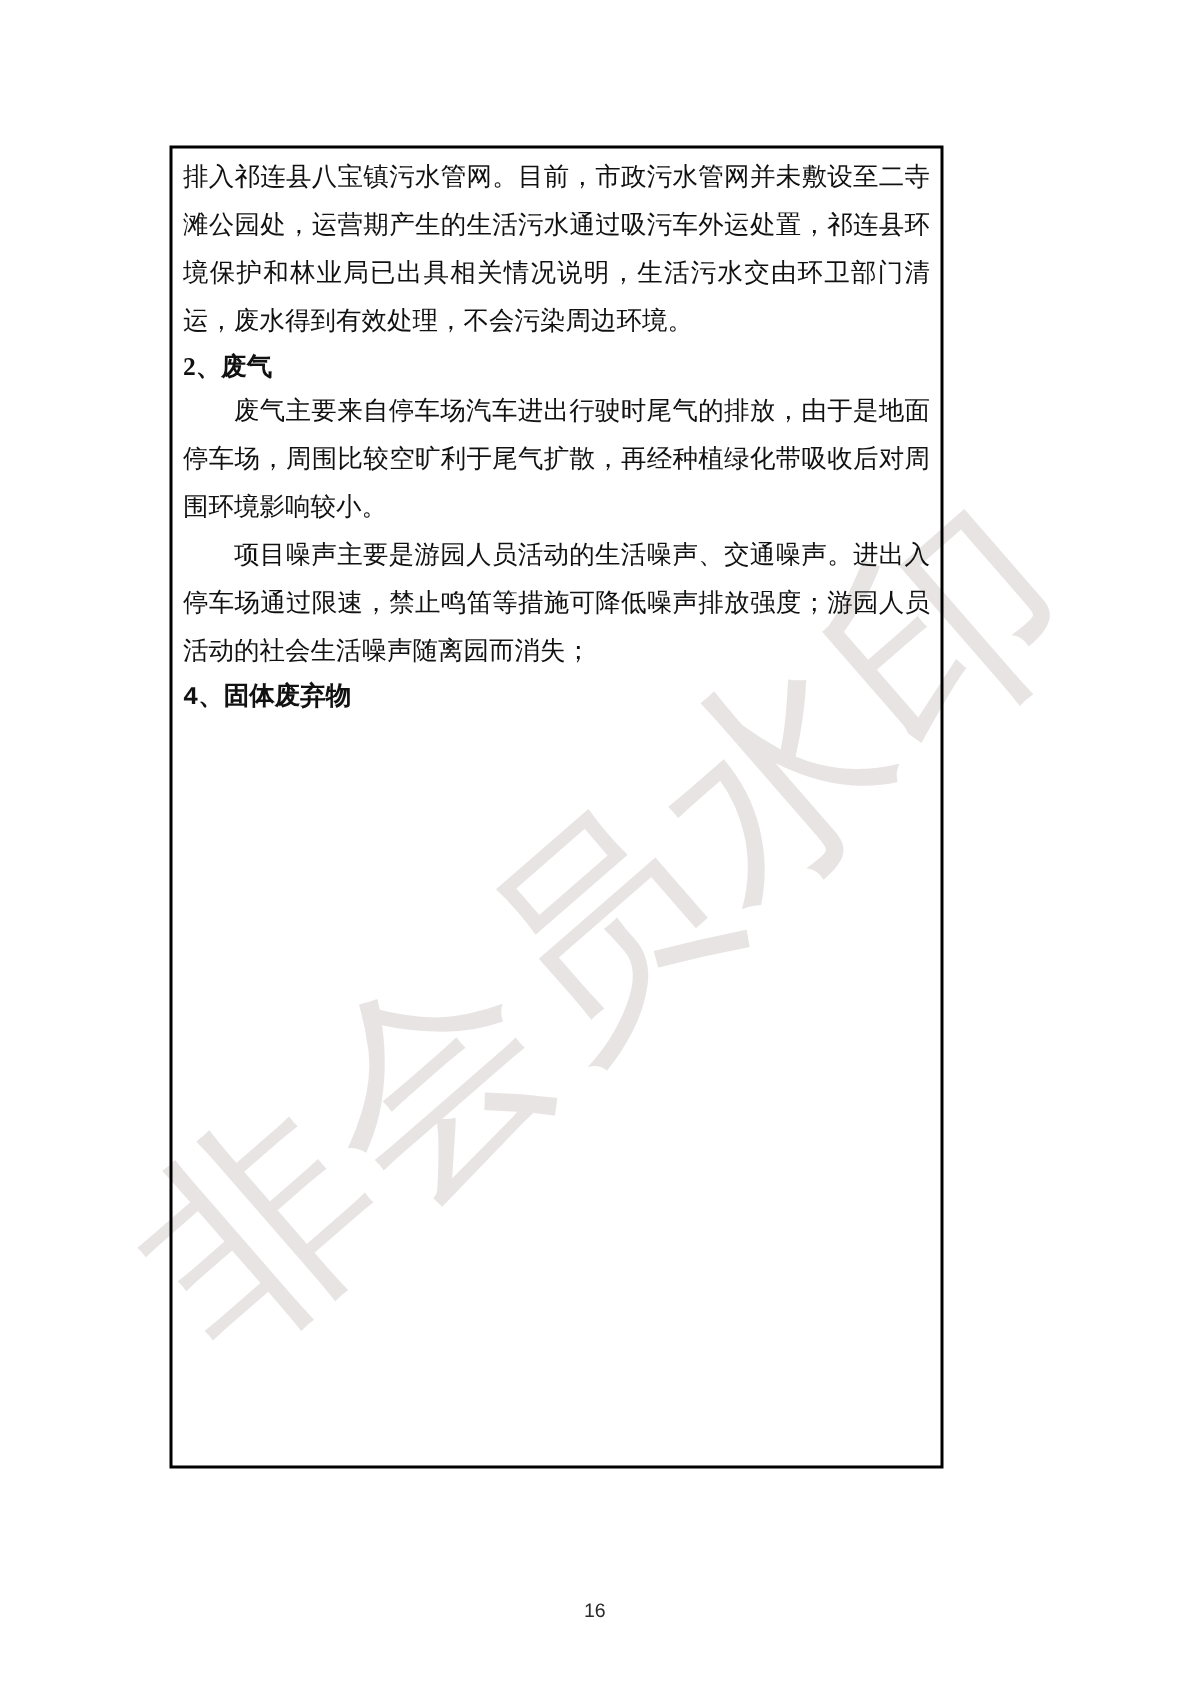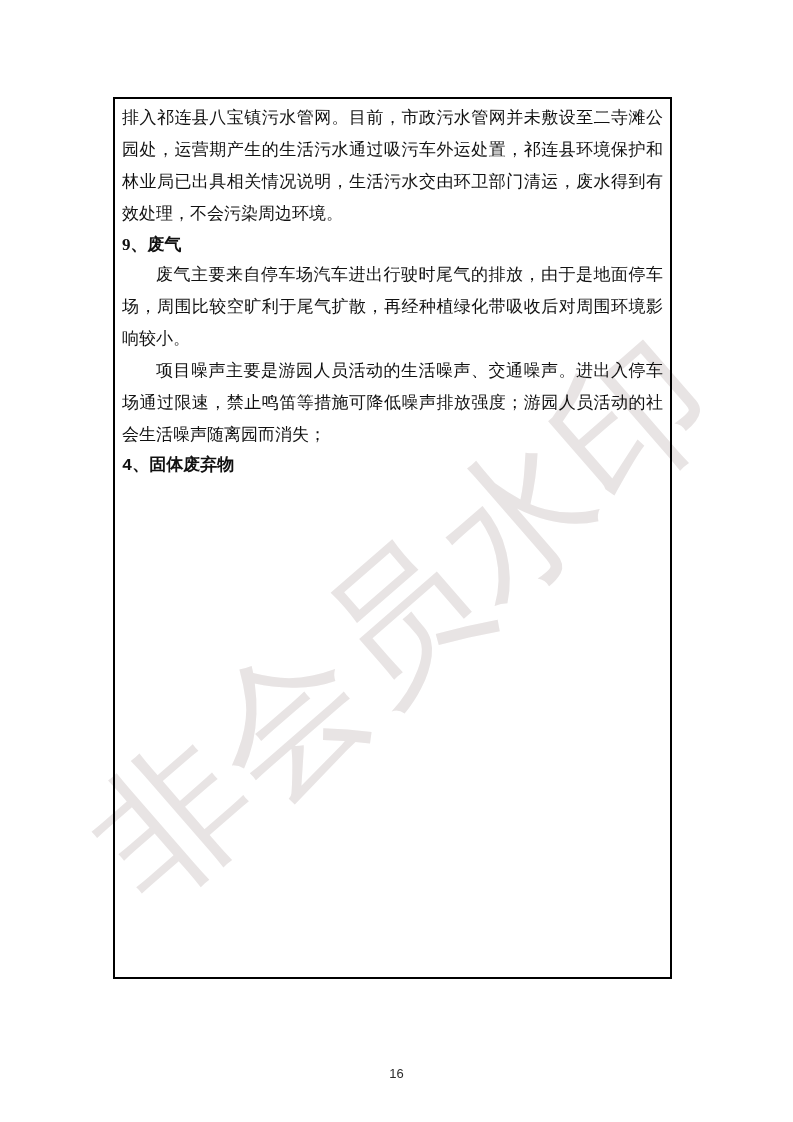--- a/index.html
+++ b/index.html
@@ -32,21 +32,21 @@
     color: #e8e4e4;
     white-space: nowrap;
     z-index: 0;
     user-select: none;
     font-family: "Liberation Sans", sans-serif;
   }
   .table-cell {
     position: absolute;
     left: 113px;
     top: 97px;
-    width: 559px;
+    width: 516px;
     height: 882px;
     border: 2px solid #000000;
     box-sizing: border-box;
     padding: 3px 7px 0 7px;
     z-index: 1;
     background: transparent;
   }
   .doc-text p, .doc-text h3 {
     margin: 0;
     padding: 0;
@@ -92,21 +92,21 @@
 
 <div class="sheet">
 
   <div class="watermark">非会员水印</div>
 
   <div class="table-cell">
     <div class="doc-text">
 
       <p>排入祁连县八宝镇污水管网。目前，市政污水管网并未敷设至二寺滩公园处，运营期产生的生活污水通过吸污车外运处置，祁连县环境保护和林业局已出具相关情况说明，生活污水交由环卫部门清运，废水得到有效处理，不会污染周边环境。</p>
 
-      <h3>9、废气</h3>
+      <h3>2、废气</h3>
 
       <p class="indent">废气主要来自停车场汽车进出行驶时尾气的排放，由于是地面停车场，周围比较空旷利于尾气扩散，再经种植绿化带吸收后对周围环境影响较小。</p>
 
 
       <p class="indent">项目噪声主要是游园人员活动的生活噪声、交通噪声。进出入停车场通过限速，禁止鸣笛等措施可降低噪声排放强度；游园人员活动的社会生活噪声随离园而消失；</p>
 
       <div class="sec4">
         <h3>4、固体废弃物</h3>
 
       </div>

